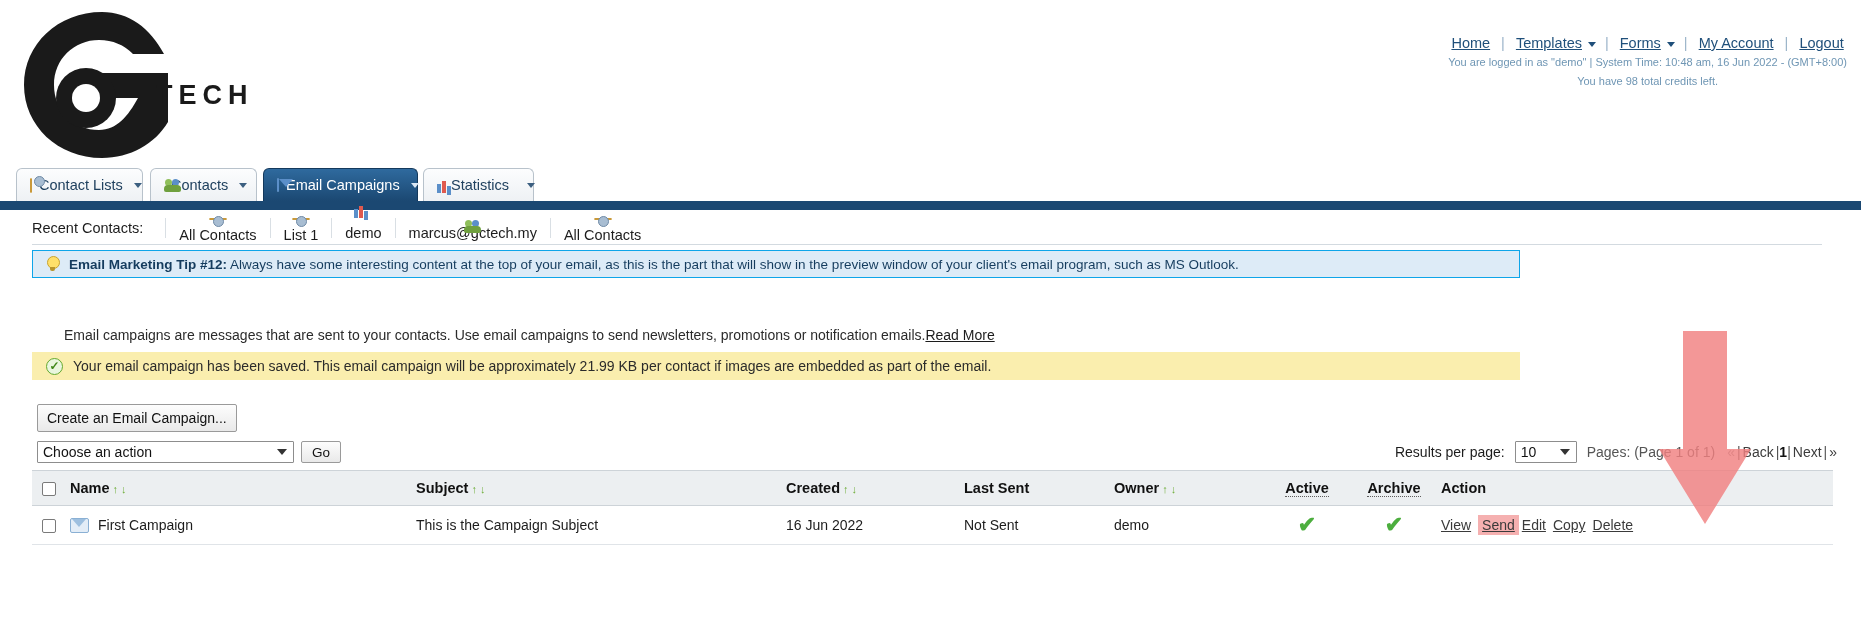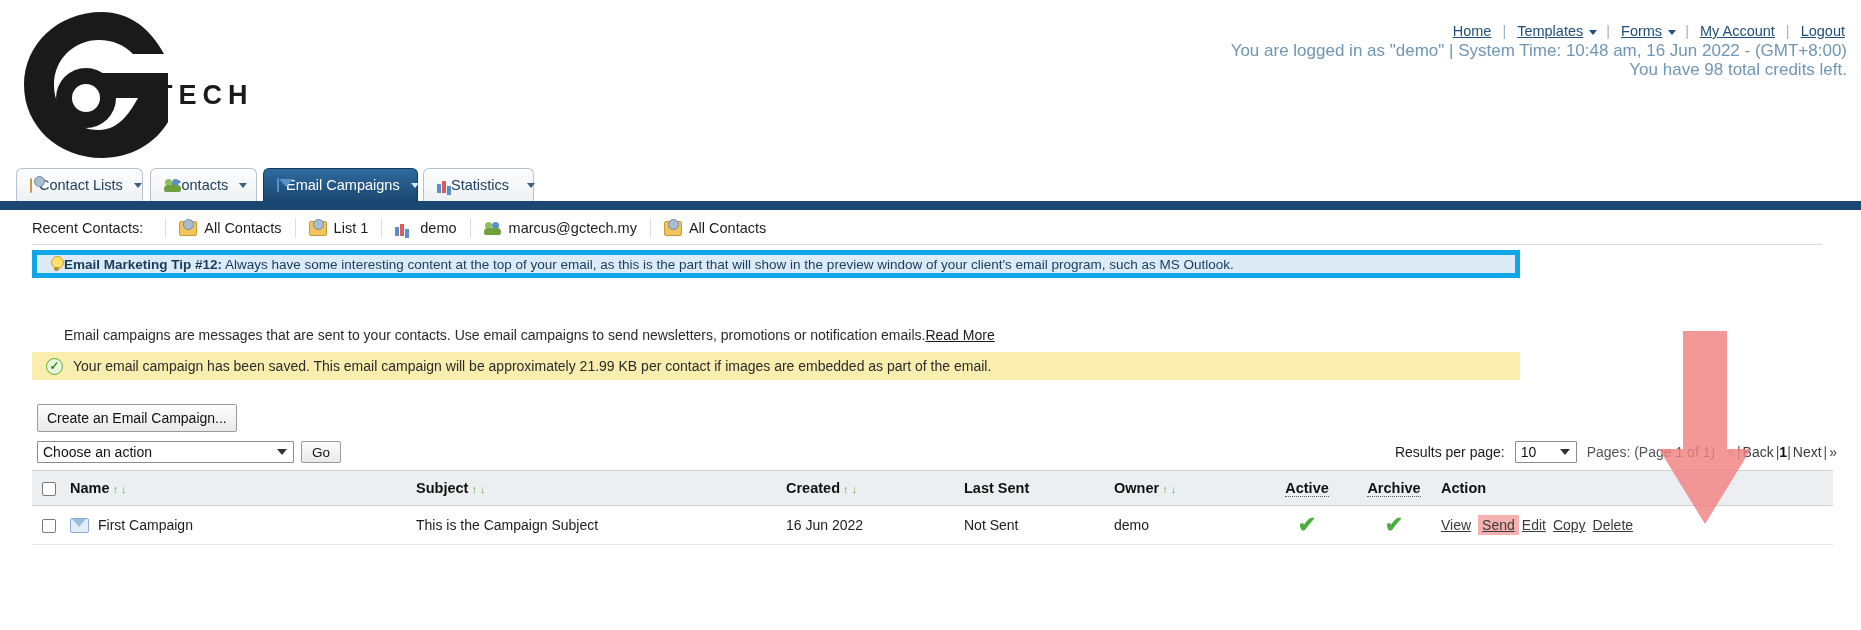--- a/index.html
+++ b/index.html
@@ -7,39 +7,39 @@
     margin: 0; padding: 0;
     width: 1861px; height: 630px;
     background: #ffffff;
     font-family: "Liberation Sans", sans-serif;
     overflow: hidden;
   }
   #page { position: relative; width: 1861px; height: 630px; background:#fff; }
 
   
   .topbar {
-    position: absolute; top: 4px; right: 14px;
-    text-align: right;
+    position: absolute; top: 16px; right: 14px;
+    text-align: center;
     font-size: 14.5px;
     color: #4a7396;
     line-height: 19px;
     padding-top: 18px;
   }
   .topnav { color:#2a4d6e; white-space: nowrap; }
   .topnav a {
     color: #1f4f7a; text-decoration: underline;
     padding: 0 2px; cursor: pointer;
   }
   .topnav .sep { color:#9bb4c9; padding: 0 9px; text-decoration:none; }
   .caret-dn {
     display:inline-block; width:0; height:0; margin-left:4px;
     border-left:4.5px solid transparent; border-right:4.5px solid transparent;
     border-top:5px solid #1f4f7a; vertical-align: middle;
   }
-  .topinfo { color:#6f96b4; font-size:17px; line-height:19px; }
+  .topinfo { color:#6f96b4; font-size:11px; line-height:19px; }
 
   
   .logo-wrap { position:absolute; left: 8px; top: 8px; width: 250px; height: 152px; }
   .logo-g { position:absolute; left: 6px; top: 2px; }
   .logo-tech {
     position:absolute; left: 148px; top: 72px;
     font-family: "Liberation Sans", sans-serif;
     font-size: 27px; font-weight: 700; letter-spacing: 6px;
     color:#1a1a1a;
   }
@@ -141,29 +141,29 @@
   .recent {
     position:absolute; left:32px; top:212px; width:1790px; height:33px;
     display:flex; align-items:center; gap:0px;
     font-size:14.5px; color:#2d4f6e;
     border-bottom:1px solid #d3dae0;
   }
   .recent .lbl { color:#1c1c1c; margin-right:22px; font-size:14.5px; }
   .ra-item {
     display:flex;align-items:center;gap:7px;
     padding: 0 13px; cursor:pointer; color:#1c1c1c;
-    border-left:1px solid #d9dfe4; height:20px;
+    border-left:1px solid #d9dfe4; height:20px;flex-direction:column;
   }
   .ra-item:first-of-type{border-left:none;}
 
   
   .tip {
     position:absolute; left:32px; top:250px; width:1488px; height:28px;
-    background:#ddebf7; border:5px solid #0ea5e9;
-    display:flex; align-items:center; 
+    background:#ddebf7; border:1px solid #0ea5e9;
+    display:flex; align-items:center; gap:9px;
     padding: 0 12px; font-size:13.5px; color:#153c5e;
   }
   .tip b { font-weight:bold; }
 
   
   .ptitle {
     position:absolute; left:32px; top:291px;
     font-size:27px; font-weight:bold; color:#111;
     letter-spacing:0.1px;
   }

